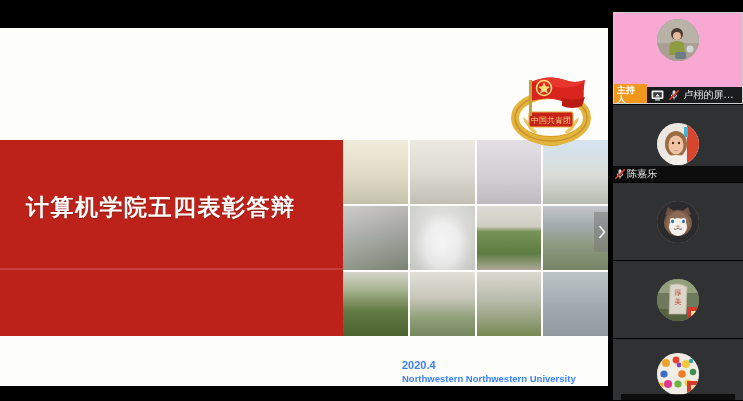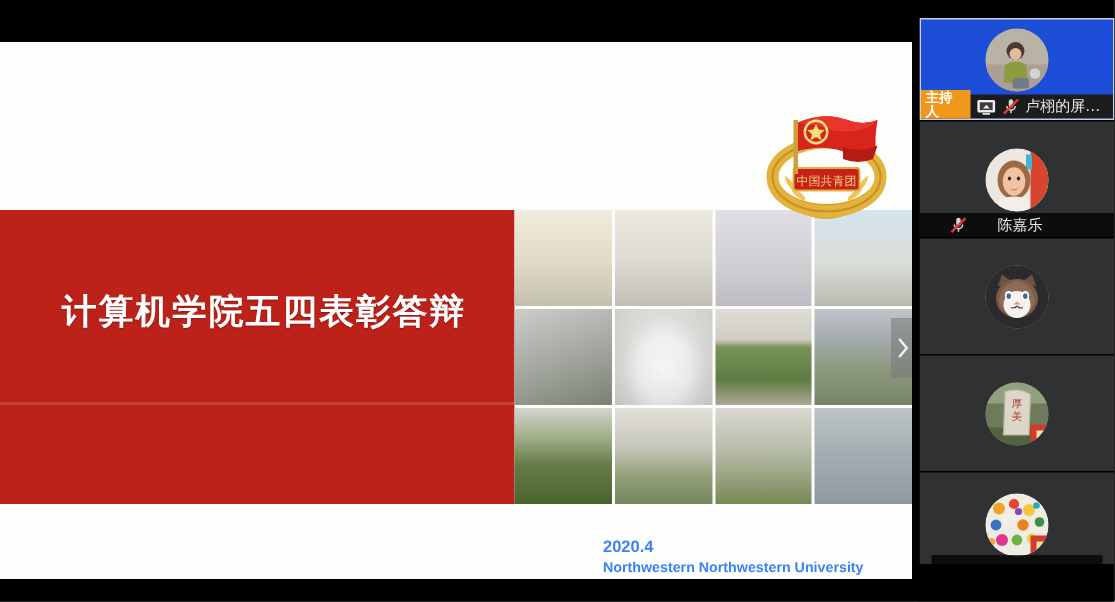--- a/index.html
+++ b/index.html
@@ -5,21 +5,21 @@
   html,body{margin:0;padding:0;background:#000;}
   body{width:743px;height:401px;overflow:hidden;
        font-family:"Liberation Sans","DejaVu Sans",sans-serif;}
   #app{position:relative;width:743px;height:401px;background:#000;}
 
   
   #share-area{position:absolute;left:0;top:28px;width:608px;height:358px;background:#fdfdfb;overflow:hidden;}
   .slide{position:absolute;left:0;top:0;width:608px;height:358px;background:#fdfdfb;}
 
   
-  .red-block{position:absolute;left:0;top:112px;width:343px;height:196px;background:#bc2219;text-align:center;}
+  .red-block{position:absolute;left:0;top:112px;width:343px;height:196px;background:#bc2219;}
   .red-block .divider{position:absolute;left:0;top:128px;width:100%;height:2px;background:rgba(255,255,255,.14);}
   .slide-title{position:absolute;left:26px;top:52px;width:300px;
        color:#fff;font-size:23px;font-weight:bold;letter-spacing:1.5px;
        font-family:"DejaVu Sans","Liberation Sans",sans-serif;text-shadow:0 1px 1px rgba(0,0,0,.25);}
 
   
   .collage{position:absolute;left:343px;top:112px;width:265px;height:196px;}
   .cgrid{position:absolute;left:0;top:0;width:265px;height:196px;
          display:grid;grid-template-columns:repeat(4,1fr);grid-template-rows:repeat(3,1fr);gap:2px;}
   .cell{position:relative;overflow:hidden;background:#cfd2d4;}
@@ -55,27 +55,27 @@
   .emblem{position:absolute;left:505px;top:40px;width:92px;height:80px;}
 
   
   .foot{position:absolute;left:402px;top:330px;color:#3b82f6;line-height:1.35;}
   .foot .yr{font-size:11px;font-weight:bold;}
   .foot .uni{font-size:9.5px;font-weight:bold;}
 
   
   #filmstrip{position:absolute;left:613px;top:0;width:130px;height:401px;background:#000;overflow:hidden;}
   .tile{position:relative;width:130px;height:77px;background:#2f3133;margin-bottom:1px;overflow:hidden;}
-  .tile.first{height:68px;margin-top:12px;border:1px solid #cfcfcf;box-sizing:border-box;background:#1d4ed8;}
+  .tile.first{height:92px;margin-top:12px;border:1px solid #cfcfcf;box-sizing:border-box;background:#f9a8d4;}
   .avatar{position:absolute;left:50%;top:18px;transform:translateX(-50%);
       width:42px;height:42px;border-radius:50%;overflow:hidden;background:#8d8d8d;}
   .tile.first .avatar{top:6px;}
   .avatar svg{display:block;}
   .namebar{position:absolute;left:0;bottom:0;width:100%;height:16px;
-      background:rgba(0,0,0,.72);display:flex;align-items:center;gap:20px;padding-left:20px;box-sizing:border-box;}
+      background:rgba(0,0,0,.72);display:flex;align-items:center;gap:1px;padding-left:1px;box-sizing:border-box;}
   .tile.first .namebar{background:#1b1c1e;gap:4px;padding-left:0;}
   .host-badge{background:#f0971c;color:#fff;font-size:9px;font-weight:bold;
       padding:2px 3px;line-height:1;font-family:"DejaVu Sans","Liberation Sans",sans-serif;}
   .pname{color:#e8e8e8;font-size:10px;white-space:nowrap;overflow:hidden;text-overflow:ellipsis;
       font-family:"DejaVu Sans","Liberation Sans",sans-serif;}
   .icn{flex:0 0 auto;display:flex;align-items:center;}
   .icn svg{display:block;}
   .tile.partial{height:61px;}
   .tile.partial .avatar{top:14px;}
   .tile.partial .namebar{bottom:-10px;left:8px;width:114px;}

